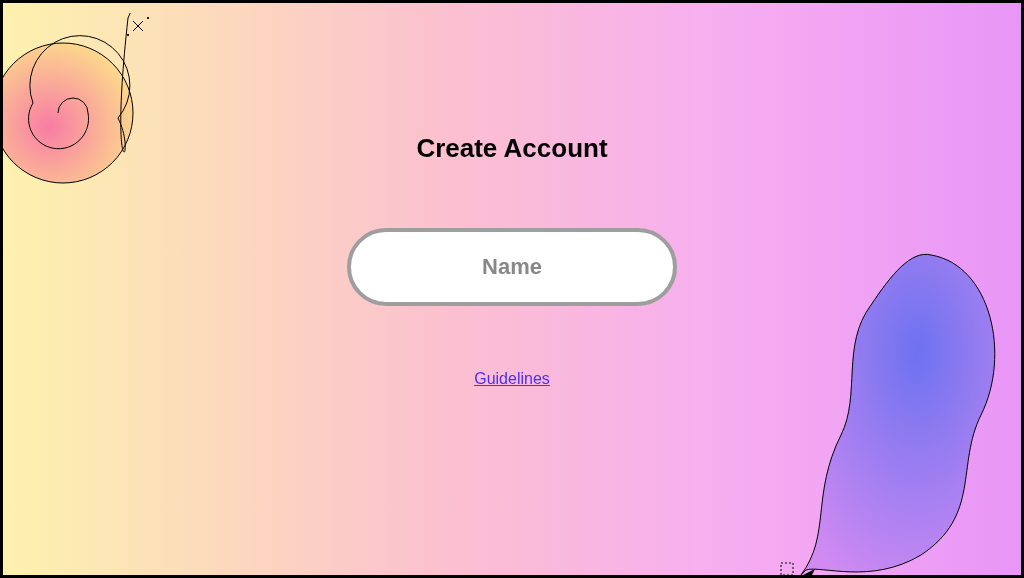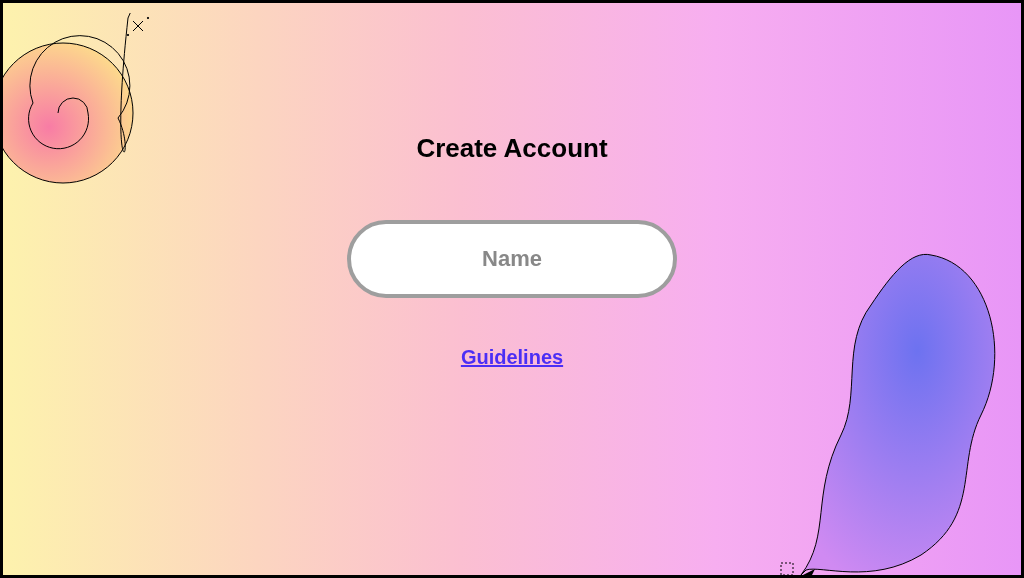--- a/index.html
+++ b/index.html
@@ -23,20 +23,21 @@
     }
     .content {
       position: absolute;
       top: 130px;
       left: 50%;
       transform: translateX(-50%);
       display: flex;
       flex-direction: column;
       align-items: center;
       width: 400px;
+      gap: 8px;
     }
     .page-title {
       font-size: 26px;
       font-weight: 700;
       color: #000;
       margin-bottom: 56px;
     }
     .text-input {
       width: 330px;
       height: 78px;
@@ -48,25 +49,26 @@
       color: #666;
       text-align: center;
       outline: none;
       margin-bottom: 48px;
     }
     .text-input::placeholder {
       color: #888;
       font-weight: 600;
     }
     .guidelines-link {
-      font-size: 20px;
-      font-weight: 700;
+      font-size: 16px;
+      font-weight: 400;
       color: #4b2ef5;
       text-decoration: underline;
       cursor: pointer;
+      margin-top: 8px;
     }
     
     .swirl {
       position: absolute;
       top: 10px;
       left: -20px;
       width: 200px;
       height: 200px;
       pointer-events: none;
     }

